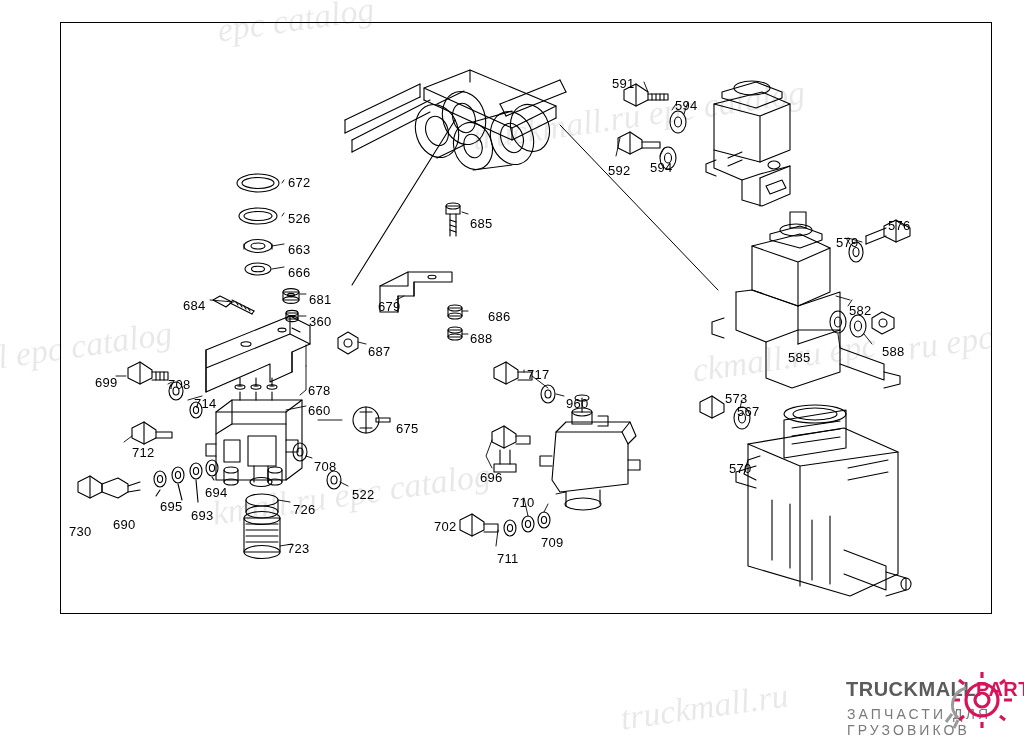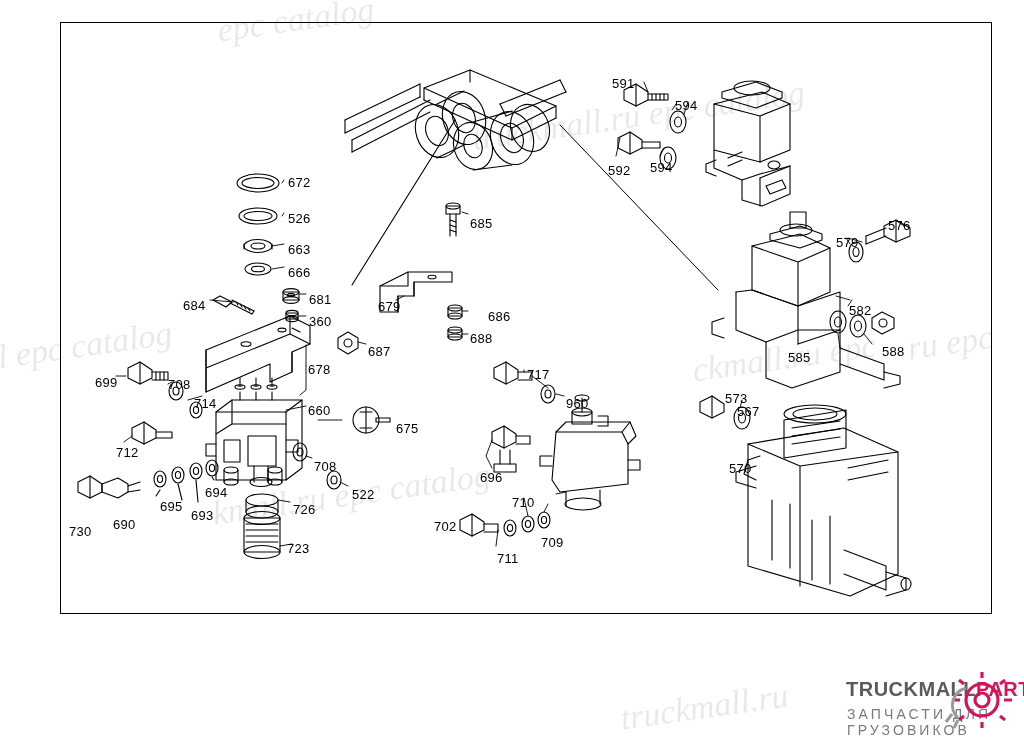--- a/index.html
+++ b/index.html
@@ -404,27 +404,27 @@
       <div class="callout" style="left: 288px; top: 242px;">663</div>
       <div class="callout" style="left: 288px; top: 265px;">666</div>
       <div class="callout" style="left: 183px; top: 298px;">684</div>
       <div class="callout" style="left: 309px; top: 292px;">681</div>
       <div class="callout" style="left: 309px; top: 314px;">360</div>
       <div class="callout" style="left: 470px; top: 216px;">685</div>
       <div class="callout" style="left: 378px; top: 299px;">679</div>
       <div class="callout" style="left: 464px; top: 309px; margin-left: 24px;">686</div>
       <div class="callout" style="left: 470px; top: 331px;">688</div>
       <div class="callout" style="left: 368px; top: 344px;">687</div>
-      <div class="callout" style="left: 308px; top: 362px;">678</div>
+      <div class="callout" style="left: 308px; top: 383px;">678</div>
       <div class="callout" style="left: 95px; top: 375px;">699</div>
       <div class="callout" style="left: 168px; top: 377px;">708</div>
       <div class="callout" style="left: 194px; top: 396px;">714</div>
       <div class="callout" style="left: 308px; top: 403px;">660</div>
       <div class="callout" style="left: 396px; top: 421px;">675</div>
-      <div class="callout" style="left: 116px; top: 445px;">712</div>
+      <div class="callout" style="left: 132px; top: 445px;">712</div>
       <div class="callout" style="left: 314px; top: 459px;">708</div>
       <div class="callout" style="left: 352px; top: 487px;">522</div>
       <div class="callout" style="left: 205px; top: 485px;">694</div>
       <div class="callout" style="left: 160px; top: 499px;">695</div>
       <div class="callout" style="left: 191px; top: 508px;">693</div>
       <div class="callout" style="left: 113px; top: 517px;">690</div>
       <div class="callout" style="left: 69px; top: 524px;">730</div>
       <div class="callout" style="left: 280px; top: 502px; padding-left: 13px;">726</div>
       <div class="callout" style="left: 287px; top: 541px;">723</div>
       <div class="callout" style="left: 527px; top: 367px;">717</div>

